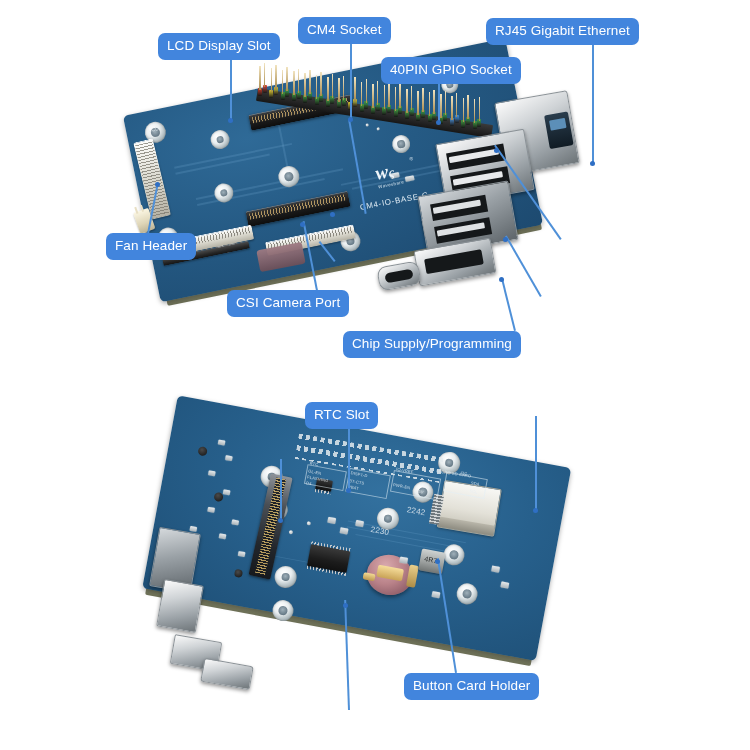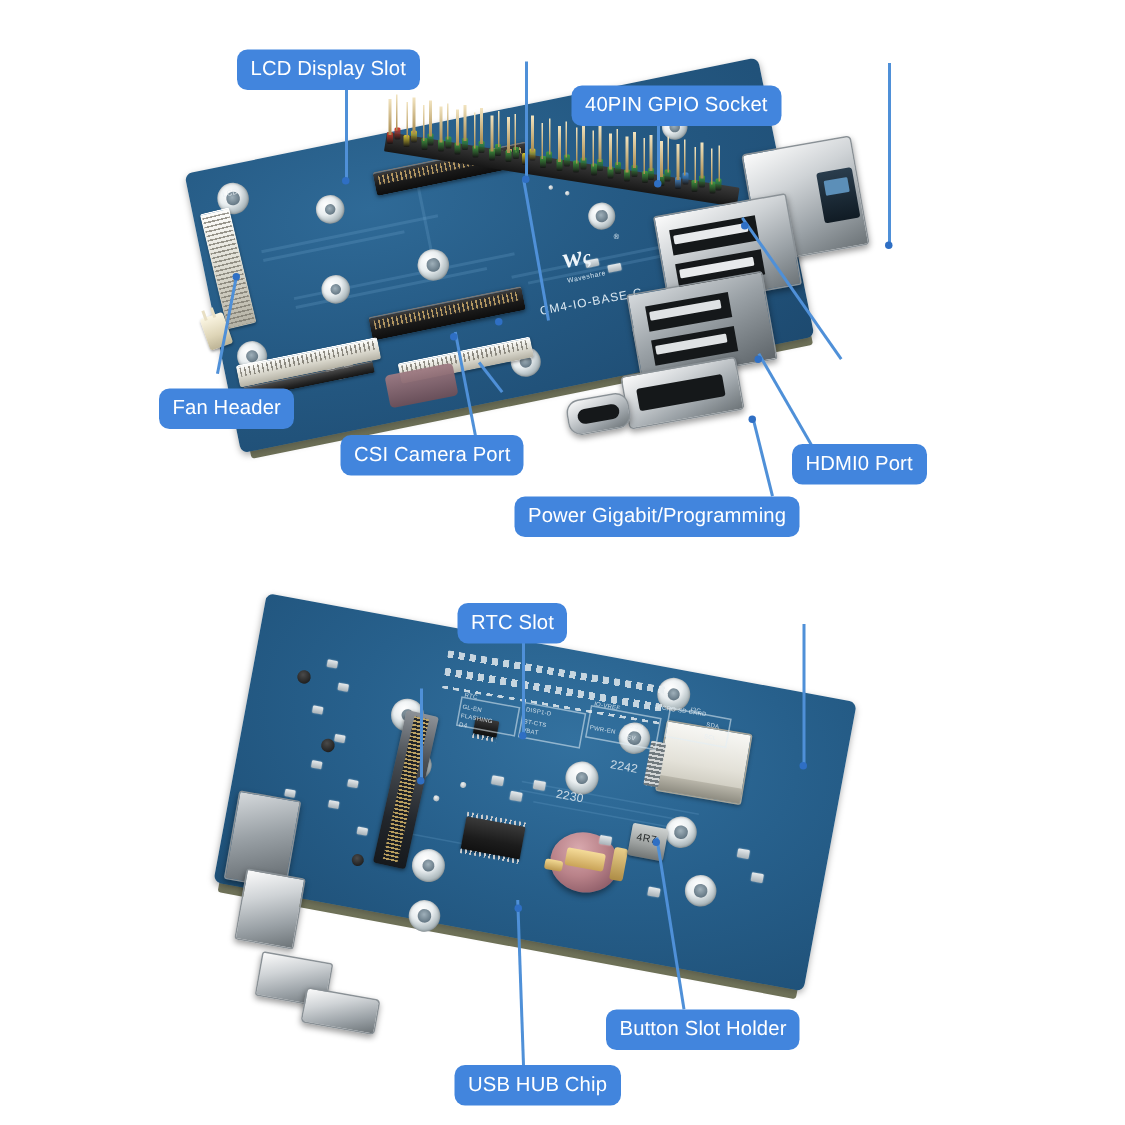--- a/index.html
+++ b/index.html
@@ -378,49 +378,50 @@
     </div>
 
     <div style="position:absolute;left:258px;top:246px;width:46px;height:22px;
                 background:linear-gradient(#9e7a82,#6c4f58);border-radius:3px;
                 transform:rotate(-11deg);opacity:.95;"></div>
 
     <div class="callout" style="left:158px;top:33px;">LCD Display Slot</div>
     <div class="leader v" style="left:230px;top:57px;height:63px;"></div>
     <div class="dot" style="left:227.6px;top:118px;"></div>
 
+    <div class="callout" style="left:298px;top:17px;">CM4 Socket</div>
     <div class="leader v" style="left:350px;top:41px;height:78px;"></div>
     <div class="leader diag" style="left:350px;top:119px;width:96px;transform:rotate(80deg);"></div>
     <div class="dot" style="left:347.6px;top:117px;"></div>
     <div class="dot" style="left:330px;top:212px;"></div>
 
     <div class="callout" style="left:381px;top:57px;">40PIN GPIO Socket</div>
     <div class="leader v" style="left:438px;top:81px;height:42px;"></div>
     <div class="dot" style="left:435.6px;top:120px;"></div>
 
+    <div class="callout" style="left:486px;top:18px;">RJ45 Gigabit Ethernet</div>
     <div class="leader v" style="left:592px;top:42px;height:122px;"></div>
     <div class="dot" style="left:589.6px;top:161px;"></div>
 
     <div class="leader diag" style="left:560px;top:240px;width:115px;transform:rotate(-125deg);"></div>
     <div class="dot" style="left:494px;top:148px;"></div>
 
-    <div class="callout" style="left:528px;top:296px;">HDMI0 Port</div>
     <div class="leader diag" style="left:540px;top:297px;width:70px;transform:rotate(-120deg);"></div>
     <div class="dot" style="left:503px;top:237px;"></div>
 
-    <div class="callout" style="left:343px;top:331px;">Power Gigabit/Programming</div>
+    <div class="callout" style="left:343px;top:331px;">Chip Supply/Programming</div>
     <div class="leader diag" style="left:514px;top:331px;width:53px;transform:rotate(-104deg);"></div>
     <div class="dot" style="left:499px;top:277px;"></div>
 
     <div class="callout" style="left:227px;top:290px;">CSI Camera Port</div>
     <div class="leader diag" style="left:318px;top:301px;width:81px;transform:rotate(-101deg);"></div>
     <div class="dot" style="left:300px;top:222px;"></div>
     <div class="leader diag" style="left:334px;top:262px;width:25px;transform:rotate(-128deg);"></div>
 
-    <div class="callout" style="left:106px;top:259px;">Fan Header</div>
+    <div class="callout" style="left:106px;top:233px;">Fan Header</div>
     <div class="leader diag" style="left:144px;top:249px;width:67px;transform:rotate(-79deg);"></div>
     <div class="dot" style="left:155px;top:182px;"></div>
   </div>
 
   <div class="scene" style="left:0;top:375px;width:750px;height:375px;">
 
     <div style="position:absolute;left:155px;top:55px;width:400px;height:215px;transform:rotate(10.5deg);">
 
       <div class="pcb-edge" style="left:4px;top:192px;width:392px;height:10px;border-radius:2px;"></div>
 
@@ -562,22 +563,21 @@
     <div class="callout" style="left:305px;top:27px;">RTC Slot</div>
     <div class="leader v" style="left:348px;top:51px;height:65px;"></div>
     <div class="dot" style="left:345.6px;top:113px;"></div>
 
     <div class="leader v" style="left:535px;top:41px;height:95px;"></div>
     <div class="dot" style="left:532.6px;top:133px;"></div>
 
     <div class="leader v" style="left:280px;top:84px;height:62px;"></div>
     <div class="dot" style="left:277.6px;top:143px;"></div>
 
-    <div class="callout" style="left:404px;top:298px;">Button Slot Holder</div>
+    <div class="callout" style="left:404px;top:298px;">Button Card Holder</div>
     <div class="leader diag" style="left:455px;top:298px;width:116px;transform:rotate(-99deg);"></div>
     <div class="dot" style="left:435px;top:184px;"></div>
 
-    <div class="callout" style="left:303px;top:335px;">USB HUB Chip</div>
     <div class="leader diag" style="left:348px;top:335px;width:110px;transform:rotate(-92deg);"></div>
     <div class="dot" style="left:343px;top:228px;"></div>
   </div>
 
 </div>
 
 </body></html>

